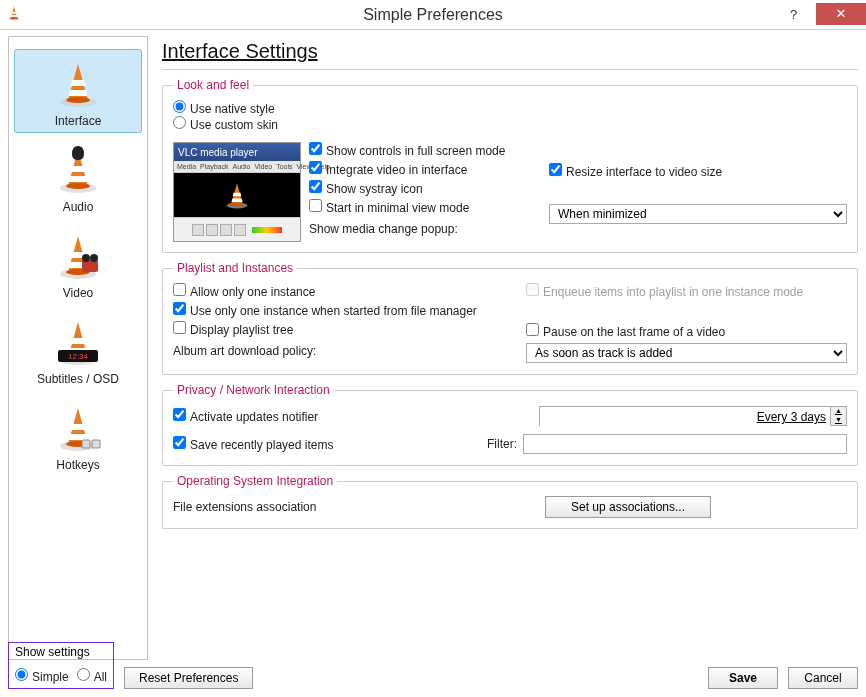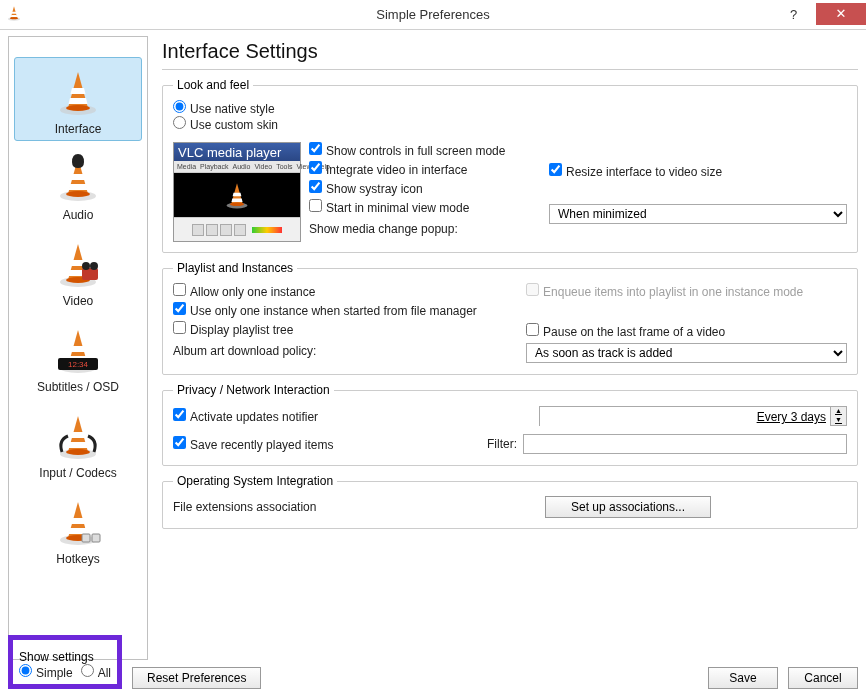--- a/index.html
+++ b/index.html
@@ -1,72 +1,72 @@
 <!DOCTYPE html>
 <html><head>
 <meta charset="utf-8">
 <style>
 * { box-sizing: border-box; margin: 0; padding: 0; }
 body { font-family: "Segoe UI", Tahoma, sans-serif; font-size: 12px; background: #fff; width: 866px; height: 697px; overflow: hidden; }
 
 .titlebar { height: 30px; background: #fff; border-bottom: 1px solid #d0d0d0; display: flex; align-items: center; position: relative; }
 .titlebar .icon { width: 20px; height: 20px; margin-left: 6px; }
-.titlebar .title { position: absolute; left: 50%; transform: translateX(-50%); font-size: 13px; color: #333; }
+.titlebar .title { position: absolute; left: 50%; transform: translateX(-50%); font-size: 16px; color: #333; }
 .titlebar .btns { margin-left: auto; display: flex; }
 .titlebar .btn { width: 45px; height: 24px; display: flex; align-items: center; justify-content: center; font-size: 13px; }
 .titlebar .btn.help { color: #333; }
 .titlebar .btn.close { background: #c75050; color: #fff; width: 50px; height: 22px; }
 
 .body { display: flex; padding: 6px 8px 0 8px; height: 630px; }
 
-.sidebar { width: 140px; border: 1px solid #c0c0c0; background: #fff; display: flex; flex-direction: column; align-items: center; padding: 20px 0; gap: 2px; text-align: center; }
+.sidebar { width: 140px; border: 1px solid #c0c0c0; background: #fff; display: flex; flex-direction: column; align-items: center; padding: 12px 0; gap: 2px; text-align: center; }
 .cat { width: 128px; display: flex; flex-direction: column; align-items: center; padding: 6px 0 4px 0; border: 1px solid transparent; border-radius: 3px; }
 .cat.selected { background: #cde8f9; border: 1px solid #7abde0; }
 .cat .caticon { width: 56px; height: 56px; display: flex; align-items: center; justify-content: center; }
 .cat .catlabel { font-size: 12px; color: #222; margin-top: 2px; }
 
 .main { flex: 1; padding: 4px 0 0 14px; display: flex; flex-direction: column; }
-.main h1 { font-size: 20px; font-weight: normal; color: #111; margin-bottom: 2px; }
+.main h1 { font-size: 20px; font-weight: normal; color: #111; margin-bottom: 2px; text-decoration: underline; }
 .hr { border-top: 1px solid #ccc; margin: 4px 0 8px 0; }
 
 fieldset { border: 1px solid #ccc; border-radius: 2px; padding: 8px 10px 10px 10px; margin-bottom: 8px; position: relative; }
-fieldset > legend { font-size: 12px; color: #000000; padding: 0 4px; }
+fieldset > legend { font-size: 12px; color: #be185d; padding: 0 4px; }
 
 .row { display: flex; align-items: center; gap: 6px; min-height: 22px; }
 .twocol { display: flex; }
 .twocol .col { flex: 1; display: flex; flex-direction: column; gap: 3px; }
 .twocol .colL { width: 240px; flex: none; }
 
 input[type=checkbox], input[type=radio] { margin-right: 4px; width: 13px; height: 13px; }
 label { font-size: 12px; color: #222; }
 label.disabled { color: #a0a0a0; }
 
 select, input[type=text] { border: 1px solid #aaa; background: #fff; height: 20px; font-size: 12px; padding: 0 4px; }
 .wide { flex: 1; }
 
 .preview { width: 128px; height: 100px; border: 1px solid #999; background: #e8e8f0; margin-right: 8px; display: flex; flex-direction: column; }
-.preview .pbar { height: 18px; background: linear-gradient(#3b5fa8,#2a4785); display:flex; align-items:center; padding:0 4px; font-size:13px; color:#fff; }
+.preview .pbar { height: 18px; background: linear-gradient(#3b5fa8,#2a4785); display:flex; align-items:center; padding:0 4px; font-size:10px; color:#fff; }
 .preview .pmenu { height:12px; background:#e8e8e8; border-bottom:1px solid #ccc; font-size:7px; color:#444; padding:0 3px; display:flex; gap:4px; align-items:center; }
 .preview .pvid { flex:1; background:#000; display:flex; align-items:center; justify-content:center; }
 .preview .pctrl { height:24px; background:#f0f0f0; border-top:1px solid #ccc; display:flex; align-items:center; justify-content:center; gap:2px; }
 .preview .pctrl .btn { width:12px; height:12px; background:#ddd; border:1px solid #aaa; }
 
 .stylerow { display:flex; justify-content:space-around; margin-bottom:10px;flex-direction:column; }
 
 .spinner { display:flex; border:1px solid #aaa; height:20px;text-decoration:underline; }
 .spinner input { border:none; text-align:right; width: 290px; }
 .spinner .spbtns { width:16px; display:flex; flex-direction:column; border-left:1px solid #aaa; }
 .spinner .spbtns div { flex:1; font-size:7px; text-align:center; line-height:8px; background:#eee; }
 
 .footer { position: absolute; bottom: 8px; left: 8px; right: 8px; display: flex; align-items: flex-end; gap: 10px; }
-.showset { border: 5px solid #6d28d9; padding: 10px 6px 4px 6px; }
+.showset { border: 1px solid #6d28d9; padding: 2px 6px 4px 6px; }
 .showset .lbl { font-size:12px; display:block; }
-.showset .opts { display:flex; gap:8px; margin-top:0; }
+.showset .opts { display:flex; gap:8px; margin-top:9px; }
 button.pb { border:1px solid #999; background:linear-gradient(#fdfdfd,#e8e8e8); height:22px; padding:0 14px; font-size:12px; min-width:70px; }
-button.pb.wide2 { padding:0 20px; }
+button.pb.wide2 { padding:0 20px;font-weight:bold; }
 .spacer { flex:1; }
 
 .cone { width:48px; height:48px; }
 .smallcone { width:30px; height:30px; }
 </style>
 </head>
 <body>
 
 <svg width="0" height="0" style="position:absolute">
   <defs>
@@ -123,30 +123,20 @@
     </div>
     <div class="cat">
       <div class="caticon">
           <svg class="cone" viewBox="0 0 48 48">
             <use href="#cone"></use>
             <rect x="4" y="32" width="40" height="12" rx="2" fill="#111"></rect>
             <text x="24" y="41" font-size="8" fill="#e74c3c" text-anchor="middle">12:34</text>
           </svg>
         </div>
       <div class="catlabel">Subtitles / OSD</div>
-    </div>
-    <div class="cat">
-      <div class="caticon">
-          <svg class="cone" viewBox="0 0 48 48">
-            <use href="#cone"></use>
-            <path d="M8 40 Q4 28 14 24" stroke="#222" stroke-width="3" fill="none"></path>
-            <path d="M40 40 Q44 28 34 24" stroke="#222" stroke-width="3" fill="none"></path>
-          </svg>
-        </div>
-      <div class="catlabel">Input / Codecs</div>
     </div>
     <div class="cat">
       <div class="caticon">
           <svg class="cone" viewBox="0 0 48 48">
             <use href="#cone"></use>
             <rect x="28" y="36" width="8" height="8" rx="1" fill="#ddd" stroke="#888"></rect>
             <rect x="38" y="36" width="8" height="8" rx="1" fill="#ddd" stroke="#888"></rect>
           </svg>
         </div>
       <div class="catlabel">Hotkeys</div>

